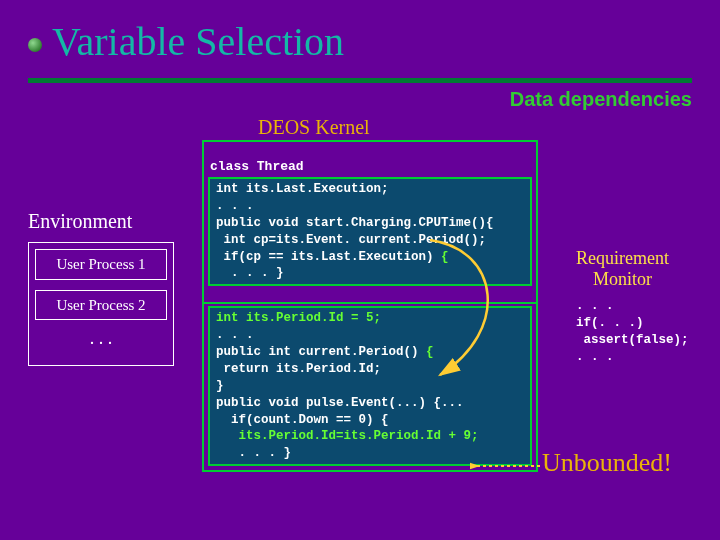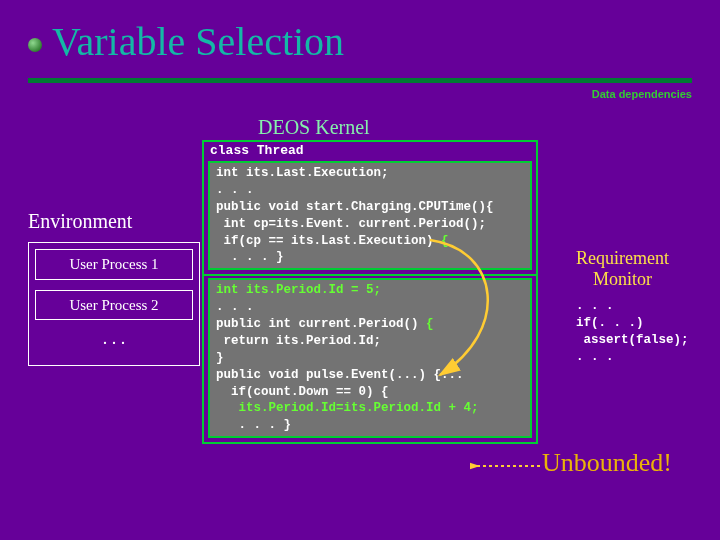--- a/index.html
+++ b/index.html
@@ -24,43 +24,43 @@
     width: 664px;
     height: 5px;
     background: #007a33;
   }
   .subtitle {
     position: absolute;
     top: 88px;
     right: 28px;
     color: #33cc33;
     font-family: Arial, sans-serif;
-    font-size: 11px;
+    font-size: 20px;
     font-weight: bold;
     margin-left: 24px;
   }
   .kernel-label {
     position: absolute;
     top: 116px;
     left: 258px;
-    color: #86efac;
+    color: #eab308;
     font-size: 20px;
   }
   .env-label {
     position: absolute;
     top: 210px;
     left: 28px;
     color: #fff;
     font-size: 20px;
   }
   .env-group {
     position: absolute;
     top: 242px;
     left: 28px;
-    width: 172px;
+    width: 146px;
     border: 1px solid #fff;
     padding: 6px;
   }
   .env-box {
     border: 1px solid #fff;
     color: #fff;
     text-align: center;
     font-size: 15px;
     padding: 6px 2px;
     margin-bottom: 10px;
@@ -73,34 +73,34 @@
     margin: -2px 0 10px 0;
   }
   .env-box:last-child { margin-bottom: 0; }
   .code-panel {
     position: absolute;
     top: 140px;
     left: 202px;
     width: 336px;
     border: 2px solid #00cc33;
   }
-  .code-section { border-top: 2px solid #00cc33; }
+  .code-section { border-top: 2px solid #00cc33; margin-top: 16px; }
   .code-section:first-child { border-top: none; }
   .code-header {
     background: #660099;
     color: #fff;
     font-family: "Courier New", monospace;
     font-weight: bold;
     font-size: 13px;
     padding: 1px 6px;
   }
   .code-body {
     margin: 2px 4px 4px 4px;
     border: 2px solid #00cc33;
-    background: #737373;
+    background: #0c4a6e;
     color: #fff;
     font-family: "Courier New", monospace;
     font-weight: bold;
     font-size: 12.5px;
     line-height: 1.35;
     padding: 2px 6px;
     white-space: pre;
   }
   .hl-green { color: #66ff33; }
   .req-label {
@@ -181,21 +181,21 @@
   . . . }</span></div>
   </div>
   <div class="code-section">
     <div class="code-body"><span class="hl-green">int its.Period.Id = 5;</span>
 <span>. . .
 public int current.Period() </span><span class="hl-green">{</span><span>
  return its.Period.Id;
 }
 public void pulse.Event(...) {...
   if(count.Down == 0) {
-   </span><span class="hl-green">its.Period.Id=its.Period.Id + 4;</span><span>
+   </span><span class="hl-green">its.Period.Id=its.Period.Id + 9;</span><span>
    . . . }</span></div>
   </div>
 </div>
 
 <svg class="arrow-curve" width="140" height="230">
   <defs>
     <marker id="ah1" markerWidth="10" markerHeight="10" refX="8" refY="3" orient="auto">
       <path d="M0,0 L9,3 L0,6 Z" fill="#ffcc33"></path>
     </marker>
   </defs>

